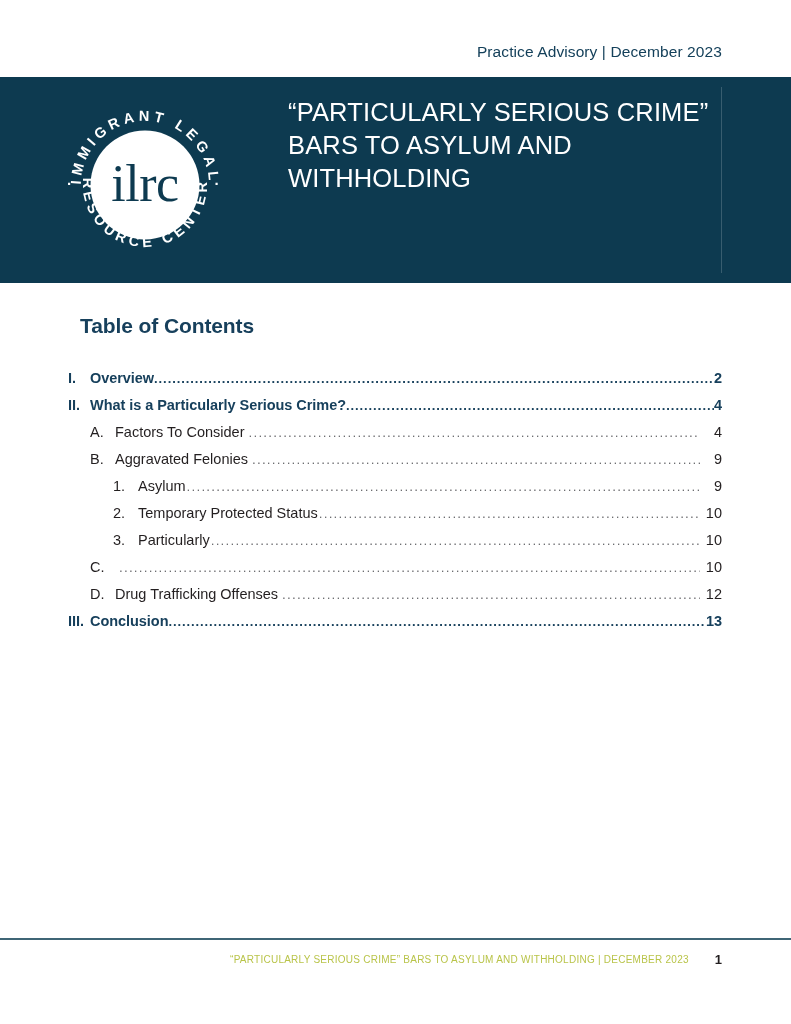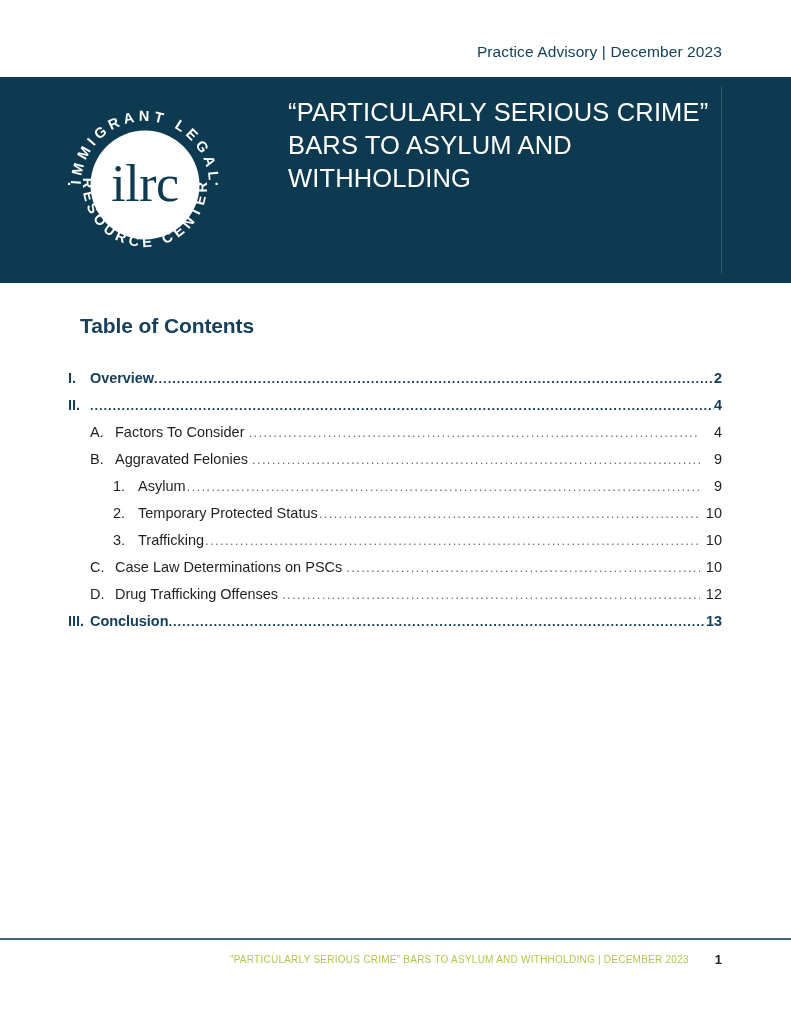--- a/index.html
+++ b/index.html
@@ -239,20 +239,21 @@
 
   <ul class="toc" id="toc-list">
       <li class="toc-row lvl1">
         <span class="toc-num">I.</span>
         <span class="toc-label">Overview</span>
         <span class="toc-leader">................................................................................................................................................................</span>
         <span class="toc-page">2</span>
       </li>
       <li class="toc-row lvl1 gap-before">
         <span class="toc-num">II.</span>
+        <span class="toc-label">What is a Particularly Serious Crime?</span>
         <span class="toc-leader">................................................................................................................................................................</span>
         <span class="toc-page">4</span>
       </li>
       <li class="toc-row lvl2">
         <span class="toc-num">A.</span>
         <span class="toc-label">Factors To Consider</span>
         <span class="toc-leader">................................................................................................................................................................</span>
         <span class="toc-page">4</span>
       </li>
       <li class="toc-row lvl2">
@@ -268,27 +269,26 @@
         <span class="toc-page">9</span>
       </li>
       <li class="toc-row lvl3">
         <span class="toc-num">2.</span>
         <span class="toc-label">Temporary Protected Status</span>
         <span class="toc-leader">................................................................................................................................................................</span>
         <span class="toc-page">10</span>
       </li>
       <li class="toc-row lvl3">
         <span class="toc-num">3.</span>
-        <span class="toc-label">Trafficking</span>
+        <span class="toc-label">Particularly</span>
         <span class="toc-leader">................................................................................................................................................................</span>
         <span class="toc-page">10</span>
       </li>
       <li class="toc-row lvl2">
         <span class="toc-num">C.</span>
-        <span class="toc-label">Case Law Determinations on PSCs</span>
         <span class="toc-leader">................................................................................................................................................................</span>
         <span class="toc-page">10</span>
       </li>
       <li class="toc-row lvl2">
         <span class="toc-num">D.</span>
         <span class="toc-label">Drug Trafficking Offenses</span>
         <span class="toc-leader">................................................................................................................................................................</span>
         <span class="toc-page">12</span>
       </li>
       <li class="toc-row lvl1 gap-before">

